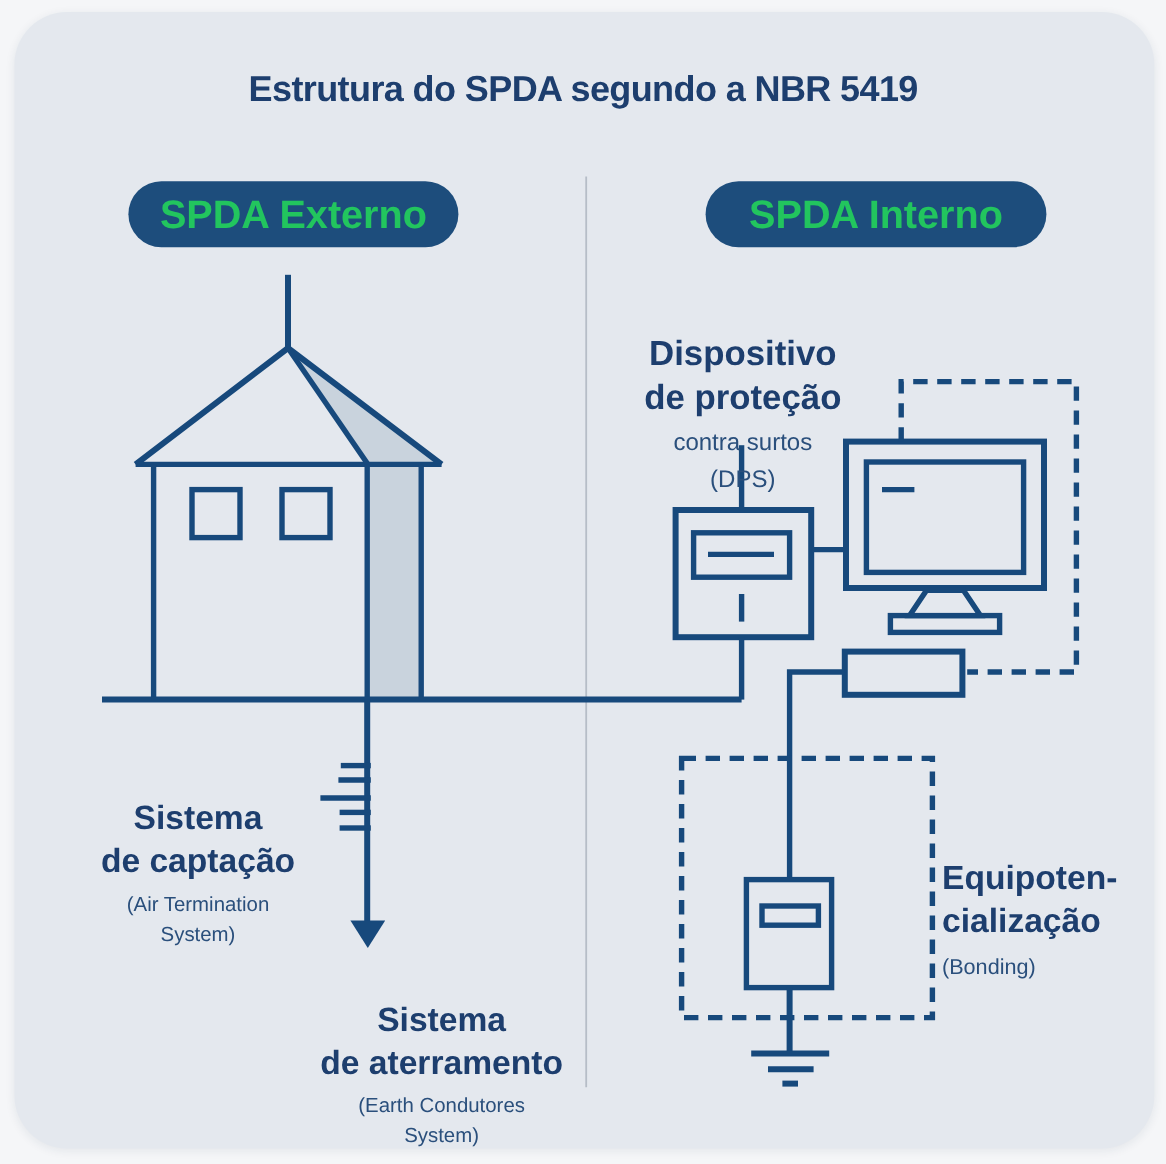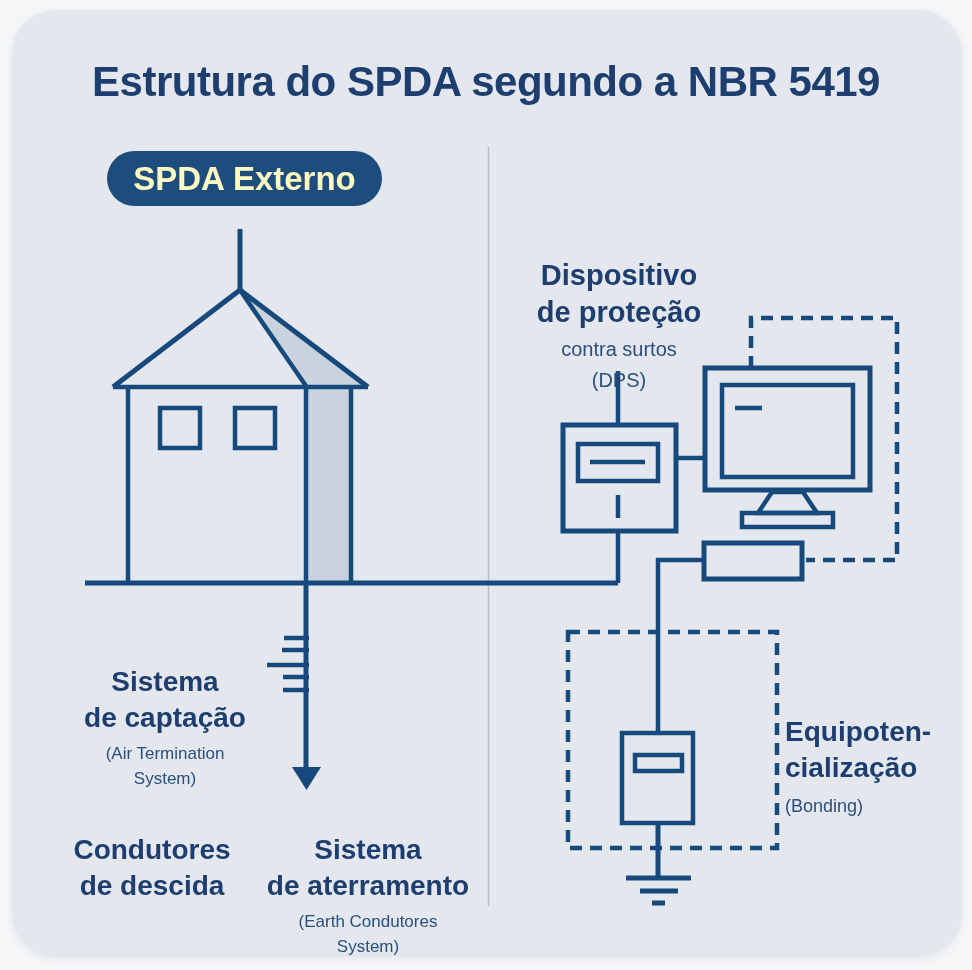--- a/index.html
+++ b/index.html
@@ -1,24 +1,24 @@
 <!DOCTYPE html>
 <html><head>
 <meta charset="utf-8">
 <style>
   html,body{margin:0;padding:0;background:#f5f6f8;}
   .page{position:relative;width:972px;height:970px;background:#f5f6f8;overflow:hidden;
         font-family:"Liberation Sans",sans-serif;}
   .card{position:absolute;left:12px;top:10px;width:950px;height:947px;background:#e4e8ee;
         border-radius:44px;box-shadow:0 2px 8px rgba(30,50,80,0.08);}
   .title{position:absolute;left:0;top:58px;width:972px;margin:0;text-align:center;
-         font-size:42px;font-weight:700;letter-spacing:-0.5px;color:#1d3e6e;}
+         font-size:30px;font-weight:700;letter-spacing:-0.5px;color:#1d3e6e;}
   .pill{position:absolute;height:55px;background:#1d4d7c;border-radius:30px;
         display:flex;align-items:center;justify-content:center;}
-  .pill span{color:#fef9c3;font-size:33px;font-weight:700;white-space:pre-line;}
+  .pill span{color:#22c55e;font-size:33px;font-weight:700;white-space:pre-line;}
   .pill-externo{left:107px;top:151px;width:275px;}
   .pill-interno{left:588px;top:151px;width:284px;}
   svg.diagram{position:absolute;left:0;top:0;width:972px;height:970px;}
   .s{stroke:#17497c;fill:none;stroke-width:4.5px;}
   .s5{stroke-width:5px;}
   .dash{stroke-dasharray:12 8;}
   .fillshape{stroke:none;}
   .divider{stroke:#b6bdc7;stroke-width:1.5px;}
   .label{position:absolute;white-space:pre-line;text-align:center;color:#1d3e6e;
          font-weight:700;font-size:28px;line-height:36px;}
@@ -33,20 +33,23 @@
 </head>
 <body>
 
 <div class="page">
   <div class="card"></div>
 
   <h1 class="title">Estrutura do SPDA segundo a NBR 5419</h1>
 
   <div class="pill pill-externo">
     <span>SPDA Externo</span>
+  </div>
+  <div class="pill pill-interno">
+    <span>SPDA Interno</span>
   </div>
 
   <svg class="diagram" viewBox="0 0 972 970">
 
     <line class="divider" x1="488.5" y1="147" x2="488.5" y2="906"></line>
 
     <g>
       <polygon class="fillshape" points="240,291 306,385 367,385" fill="#c9d3dd"></polygon>
       <rect class="fillshape" x="308" y="388" width="41" height="194" fill="#c9d3dd"></rect>
       <line class="s s5" x1="240" y1="229" x2="240" y2="292"></line>
@@ -110,32 +113,30 @@
   </svg>
 
   <div class="label centered" style="left:165px;top:628px;">
     <span>Sistema
 de captação</span>
     <span class="note">(Air Termination
 System)</span>
   </div>
 
   <div class="label centered" style="left:152px;top:796px;">
-    <span>Condutores
-de descida</span>
   </div>
 
   <div class="label centered" style="left:368px;top:796px;">
     <span>Sistema
 de aterramento</span>
     <span class="note">(Earth Condutores
 System)</span>
   </div>
 
-  <div class="label label-dps centered" style="left:619px;top:220px;">
+  <div class="label label-dps centered" style="left:619px;top:240px;">
     <span>Dispositivo
 de proteção</span>
     <span class="note">contra surtos
 (DPS)</span>
   </div>
 
 
   <div class="label label-bonding" style="left:740px;top:678px;margin-left:45px;">
     <span>Equipoten-
 cialização</span>

